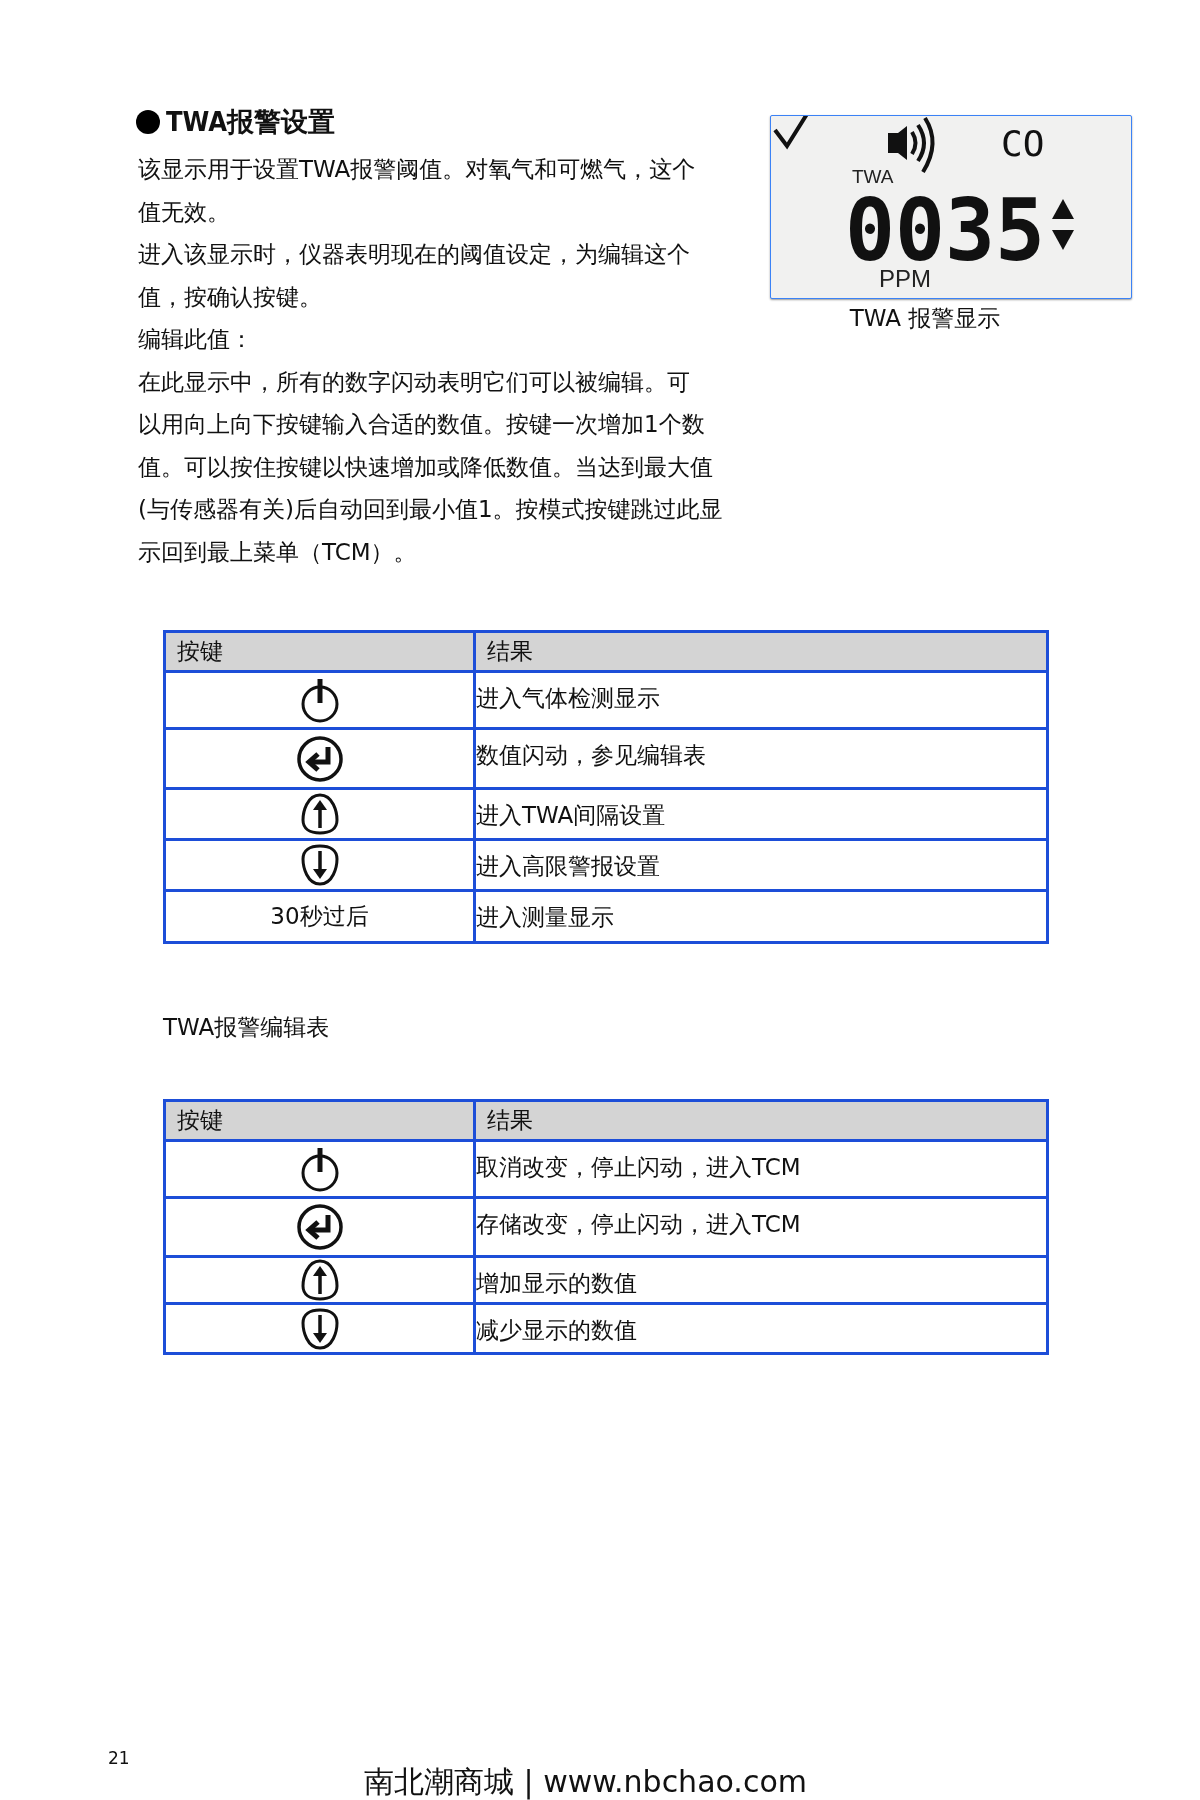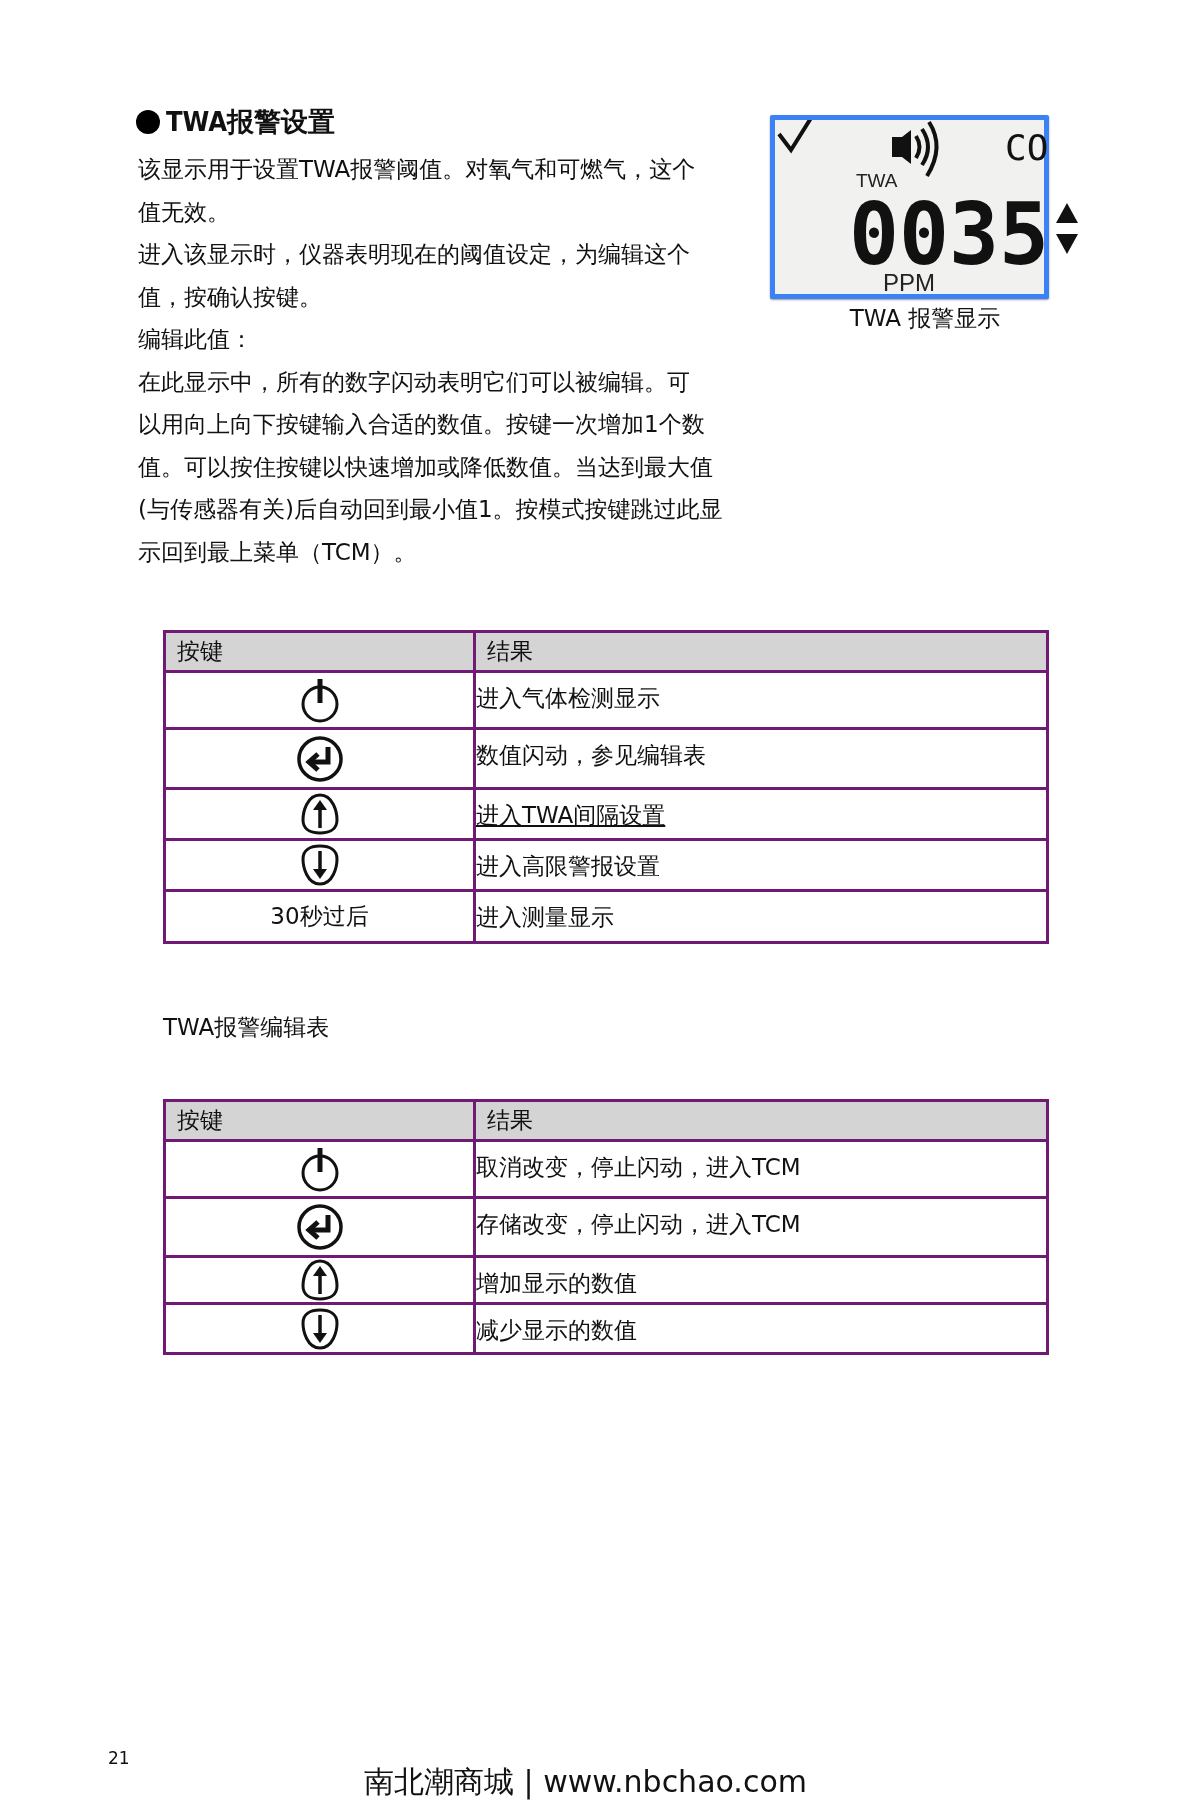--- a/index.html
+++ b/index.html
@@ -6,28 +6,28 @@
   body { width:1200px; height:1800px; position:relative; overflow:hidden;
          font-family:"DejaVu Sans", "Liberation Sans", sans-serif; color:#111; }
   .abs { position:absolute; }
   .title { left:136px; top:104px; font-size:27px; font-weight:bold; line-height:36px;
            font-family:"DejaVu Sans Condensed","DejaVu Sans", sans-serif; letter-spacing:0px; }
   .title .bullet { display:inline-block; width:24px; height:24px; border-radius:50%; background:#000;
                    vertical-align:-3px; margin-right:6px; }
   .para { left:138px; top:148px; width:640px; font-size:23px; line-height:42.5px; }
   .para div { white-space:nowrap; height:42.5px; }
 
-  .lcd { left:770px; top:115px; width:279px; height:184px; background:#f1f1f0;
-         border:5px solid #3b82f6; border-radius:2px; box-sizing:border-box;
+  .lcd { left:770px; top:115px; width:362px; height:184px; background:#f1f1f0;
+         border:1px solid #3b82f6; border-radius:2px; box-sizing:border-box;
          box-shadow: 0 1px 2px #999; }
   .lcd-caption { left:770px; top:303px; width:310px; text-align:center; font-size:23px; line-height:30px; }
   .lcd svg { position:absolute; left:0; top:0; }
 
   table.keys { position:absolute; left:163px; width:886px; border-collapse:collapse; table-layout:fixed; }
-  table.keys td, table.keys th { border:3px solid #701a75; padding:0; font-weight:normal; font-size:23px; }
+  table.keys td, table.keys th { border:3px solid #1d4ed8; padding:0; font-weight:normal; font-size:23px; }
   table.keys th { background:#d4d4d4; text-align:left; height:37px; padding-left:11px; }
   table.keys td.key { text-align:center; }
   table.keys td.res { text-align:left; vertical-align:top; padding-top:10px; }
   table.keys col.c1 { width:310px; }
   .kicon { display:inline-block; vertical-align:middle; }
   .table-caption { left:163px; top:1012px; font-size:23px; line-height:30px; }
   .pagenum { left:108px; top:1748px; font-size:17px; }
   .footer { left:364px; top:1762px; font-size:30px; line-height:40px; white-space:nowrap; color:#111; }
 </style>
 </head>
@@ -103,21 +103,21 @@
   <tr style="height:60px;">
     <td class="key">
       <svg class="kicon" width="48" height="48" viewBox="0 0 48 48">
         <circle cx="24" cy="24" r="21" fill="none" stroke="#111" stroke-width="3.5"></circle>
         <path d="M32,12 L32,27 L16,27" fill="none" stroke="#111" stroke-width="5"></path>
         <polyline points="22,19 13,27 22,35" fill="none" stroke="#111" stroke-width="5"></polyline>
       </svg>
     </td>
     <td class="res">数值闪动，参见编辑表</td>
   </tr>
-  <tr style="height:51px;text-decoration:underline;">
+  <tr style="height:51px;">
     <td class="key">
       <svg class="kicon" width="40" height="44" viewBox="0 0 40 44">
         <path d="M20,3 C33,3 37,20 37,28 C37,37 30,41 20,41 C10,41 3,37 3,28 C3,20 7,3 20,3 Z" fill="none" stroke="#111" stroke-width="3"></path>
         <line x1="20" y1="14" x2="20" y2="36" stroke="#111" stroke-width="3.5"></line>
         <polygon points="20,8 13,18 27,18" fill="#111"></polygon>
       </svg>
     </td>
     <td class="res">进入TWA间隔设置</td>
   </tr>
   <tr style="height:51px;">

